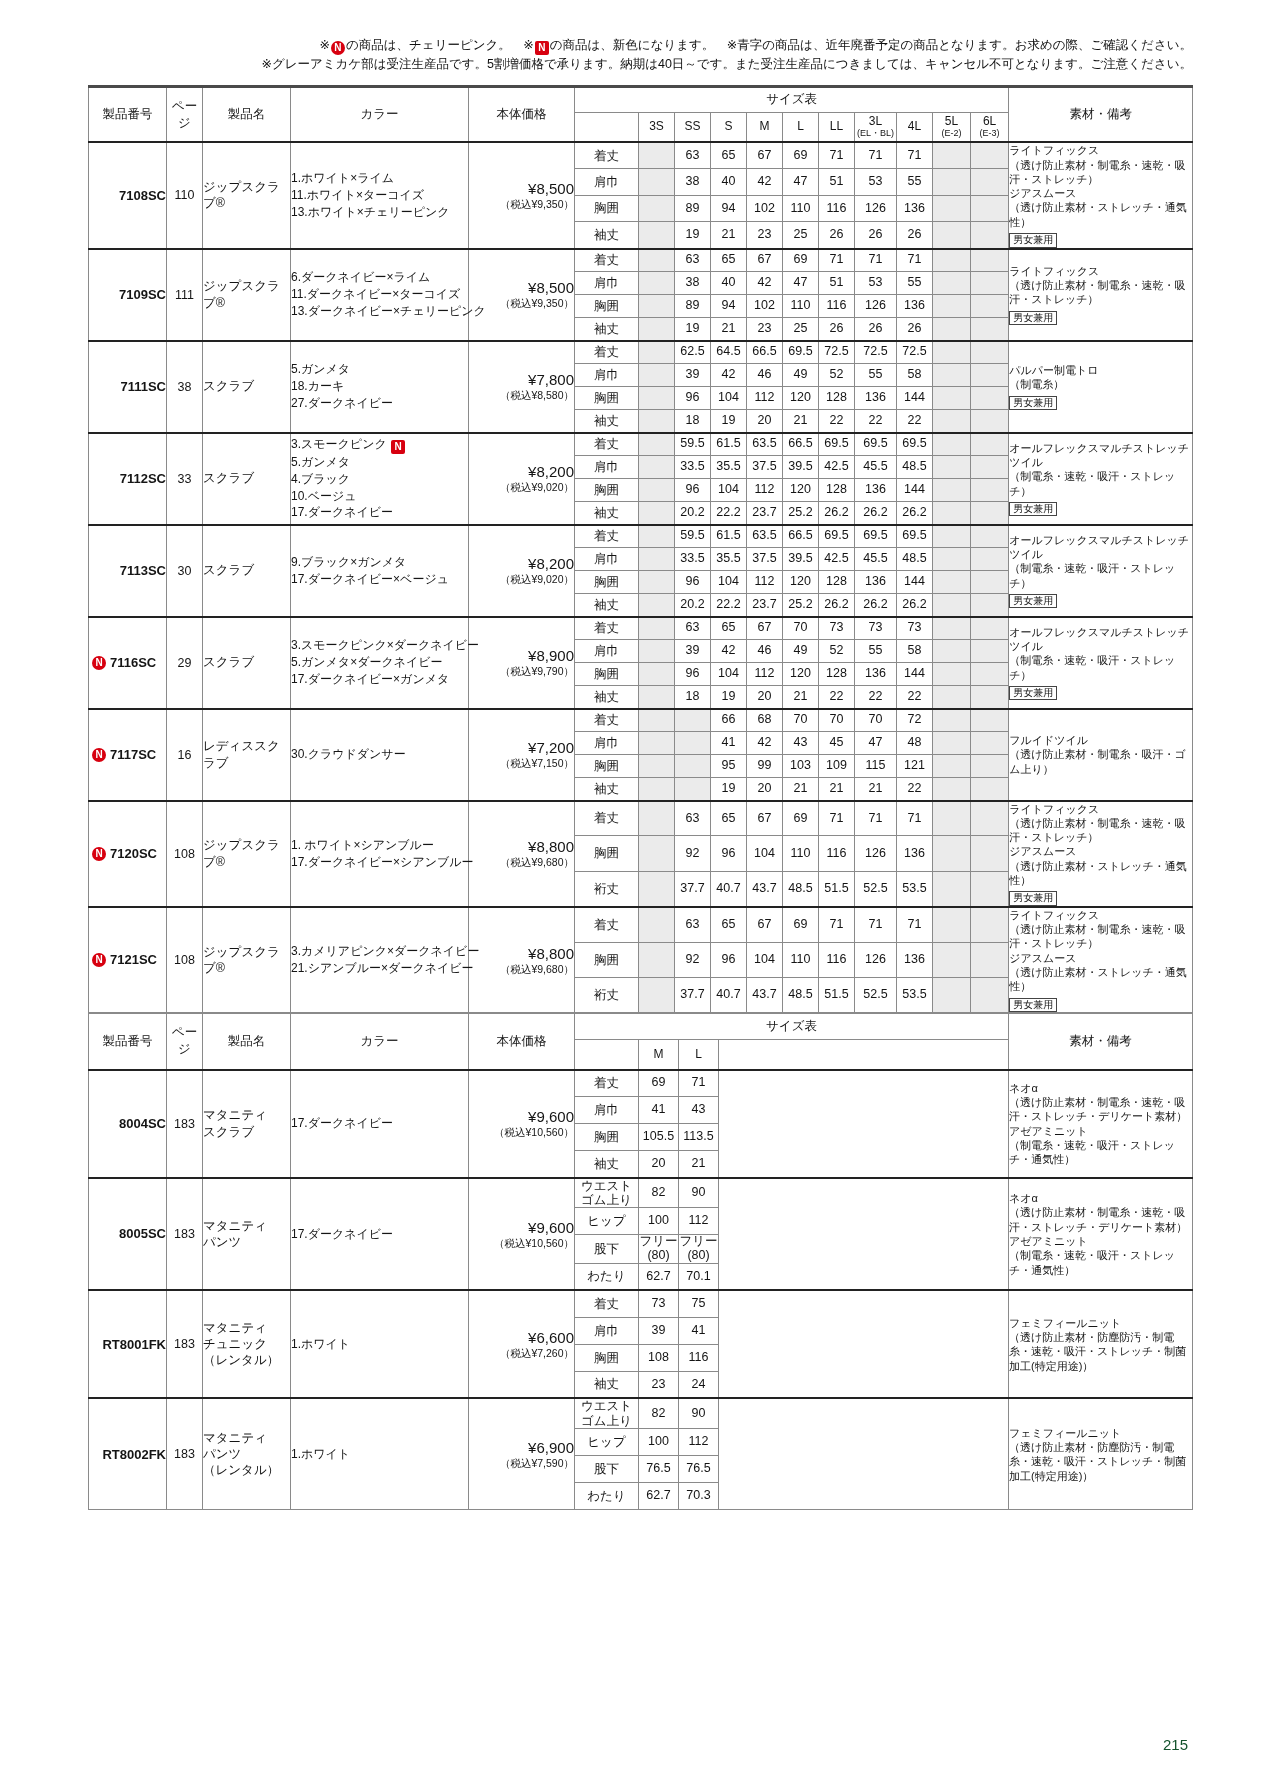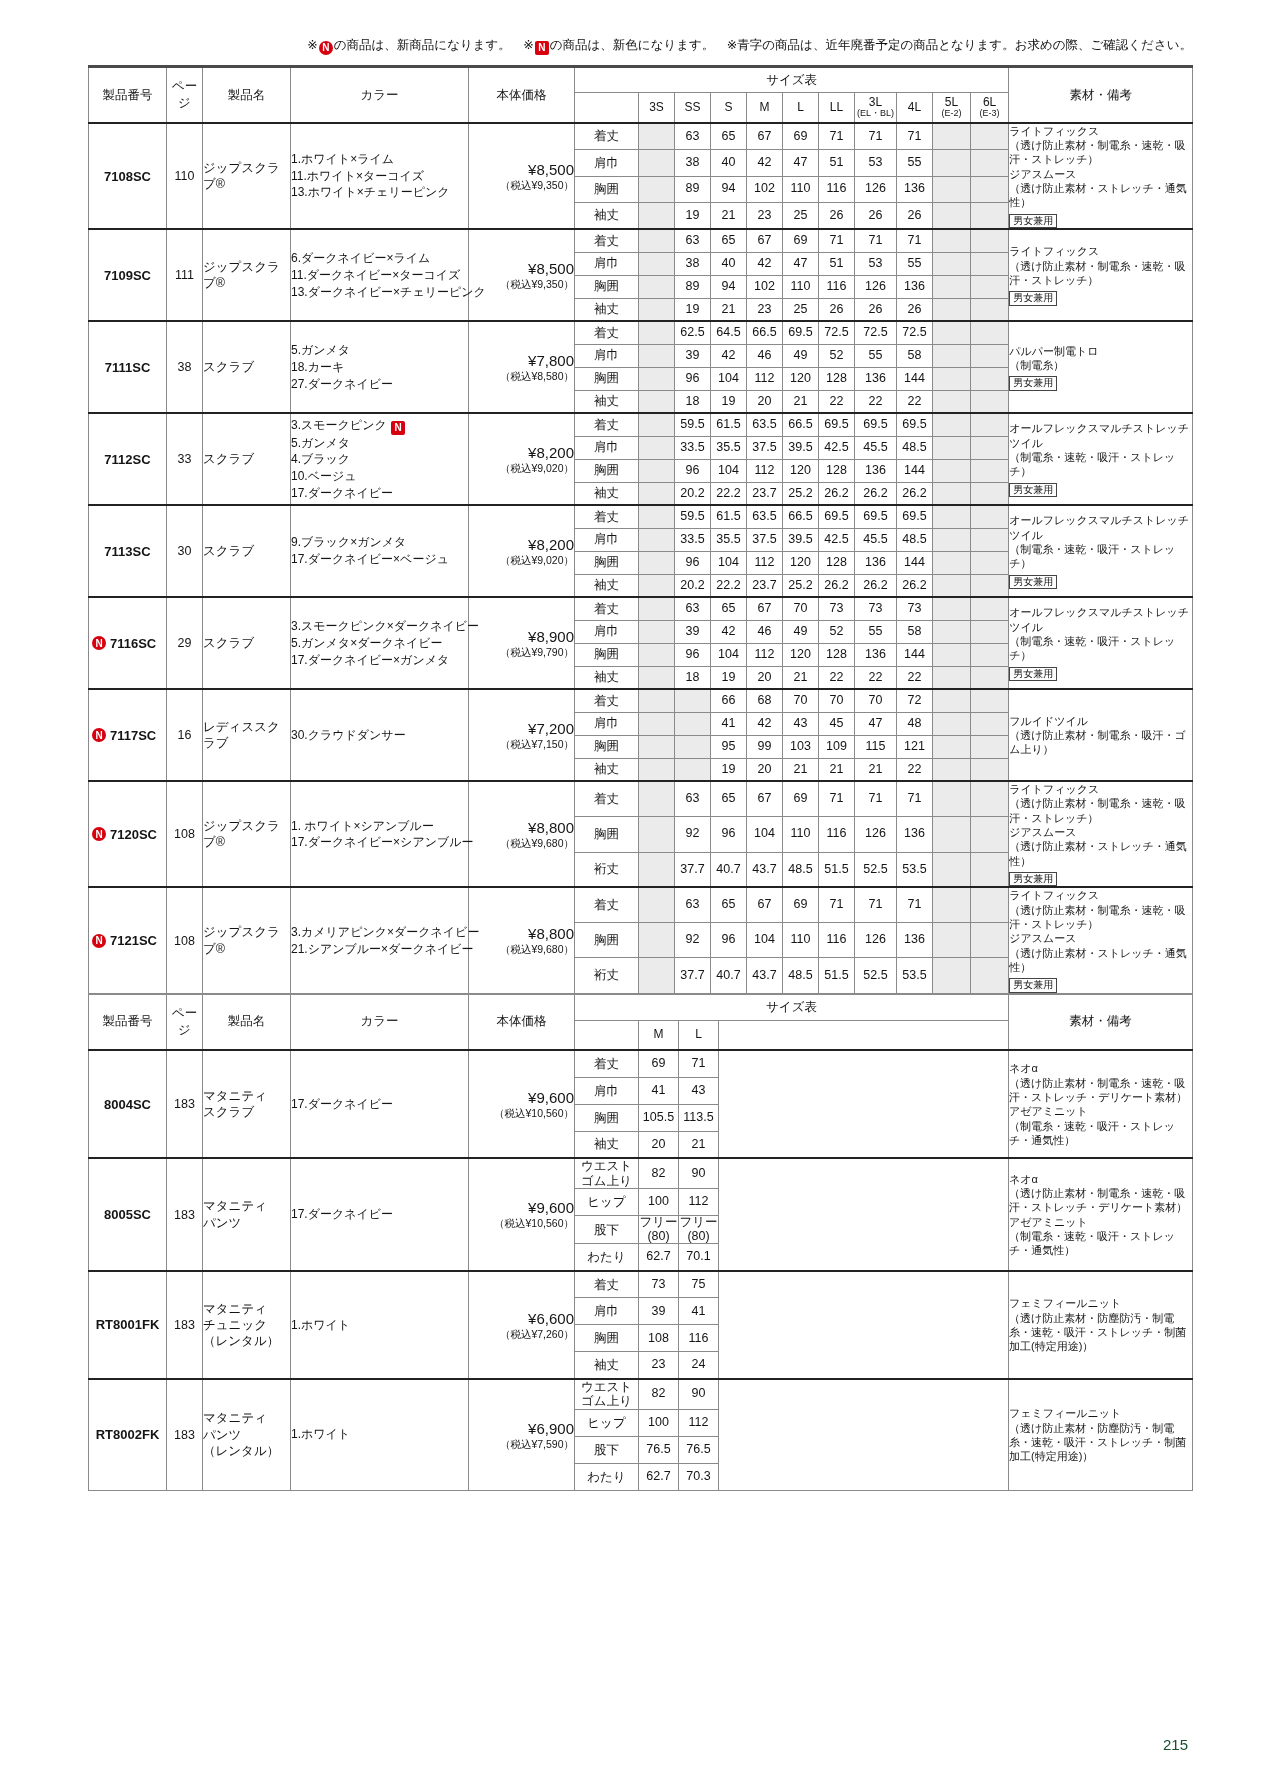--- a/index.html
+++ b/index.html
@@ -26,21 +26,21 @@
   .cat thead tr.hrow2 th{height:30px;}
   .cat thead{border-bottom:2px solid #222;}
   .sc-label{display:block;font-size:12px;line-height:1.1;}
   .sc-sub{display:block;font-size:9px;line-height:1.1;}
   tr.prod-start td{border-top:2px solid #222;}
   .cat td{height:23px;font-size:12.5px;}
   tr.h3 td{height:25px;}
   table.second td{height:27px;}
   .c-prod{text-align:center;}
   .prodwrap{display:flex;align-items:center;justify-content:flex-start;gap:3px;padding-left:2px;}
-  .prodwrap.nobadge{justify-content:center;padding-left:0;}
+  .prodwrap.nobadge{justify-content:flex-end;padding-left:0;}
   .prodno{font-weight:bold;font-size:13px;letter-spacing:0;}
   .c-page{text-align:center;font-size:12px;}
   .c-name{font-size:12px;padding:2px 3px;white-space:pre-line;line-height:1.3;}
   .c-color{padding:3px 5px;}
   .colorline{font-size:12px;line-height:1.4;white-space:nowrap;}
   .c-price{text-align:right;padding:2px 5px;}
   .price-main{font-weight:normal;font-size:15px;line-height:1.2;}
   .price-tax{font-size:10.5px;line-height:1.2;}
   .c-mlabel{text-align:center;font-size:11.5px;white-space:pre-line;line-height:1.15;}
   .c-val{text-align:center;font-size:12.5px;white-space:pre-line;line-height:1.1;}
@@ -55,21 +55,24 @@
   .pageno{position:absolute;top:1736px;right:92px;font-size:15px;color:#14532d;}
 </style>
 </head>
 <body>
 
 <div class="page">
   <div class="wrap">
 
     <div class="notes">
       <div class="note-line">
-        <span>※</span><span class="nb-circle">N</span><span>の商品は、新商品になります。　※</span><span class="nb-square">N</span><span>の商品は、新色になります。　※青字の商品は、近年廃番予定の商品となります。お求めの際、ご確認ください。</span>
+        <span>※</span><span class="nb-circle">N</span><span>の商品は、チェリーピンク。　※</span><span class="nb-square">N</span><span>の商品は、新色になります。　※青字の商品は、近年廃番予定の商品となります。お求めの際、ご確認ください。</span>
+      </div>
+      <div class="note-line">
+        <span>※グレーアミカケ部は受注生産品です。5割増価格で承ります。納期は40日～です。また受注生産品につきましては、キャンセル不可となります。ご注意ください。</span>
       </div>
     </div>
 
     <table class="cat">
       <colgroup>
         <col style="width:78px">
           <col style="width:36px">
           <col style="width:88px">
           <col style="width:178px">
           <col style="width:106px">

